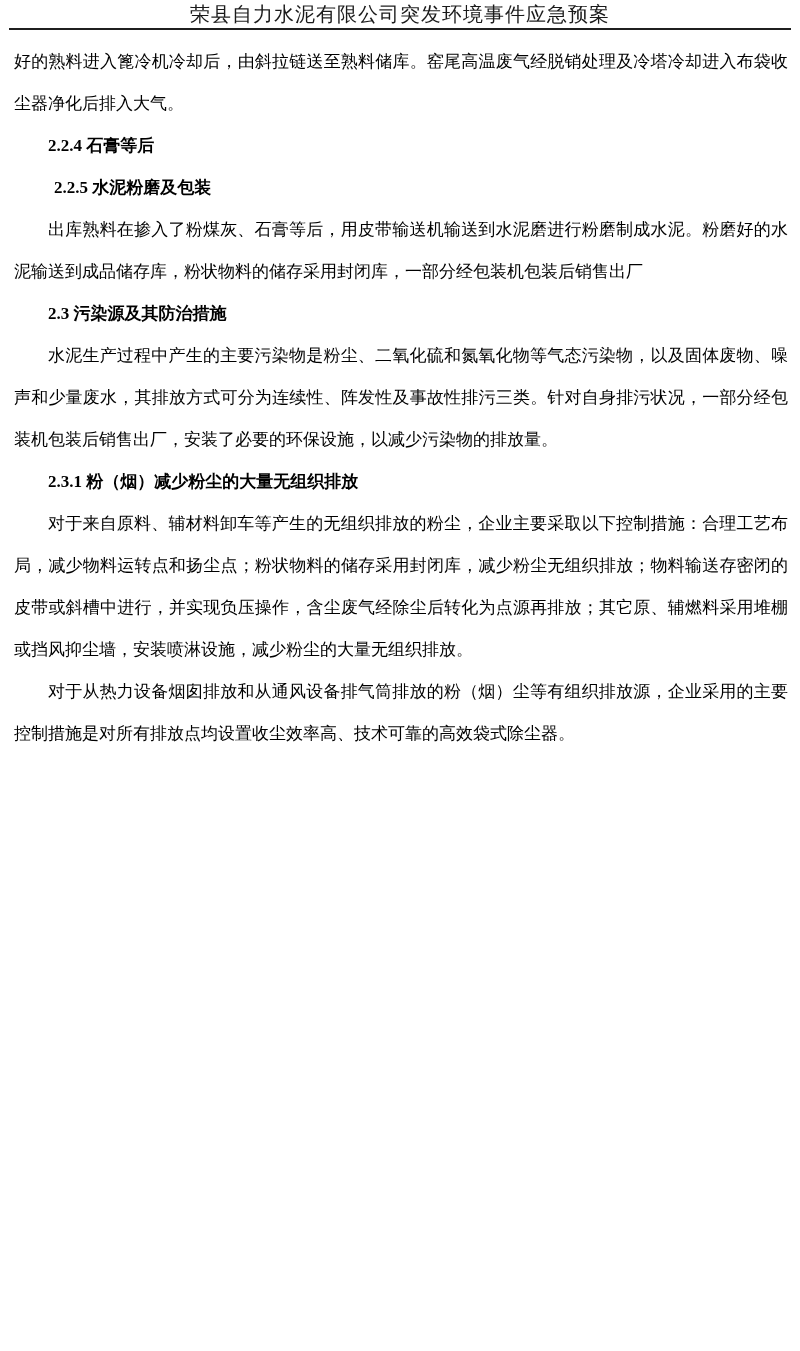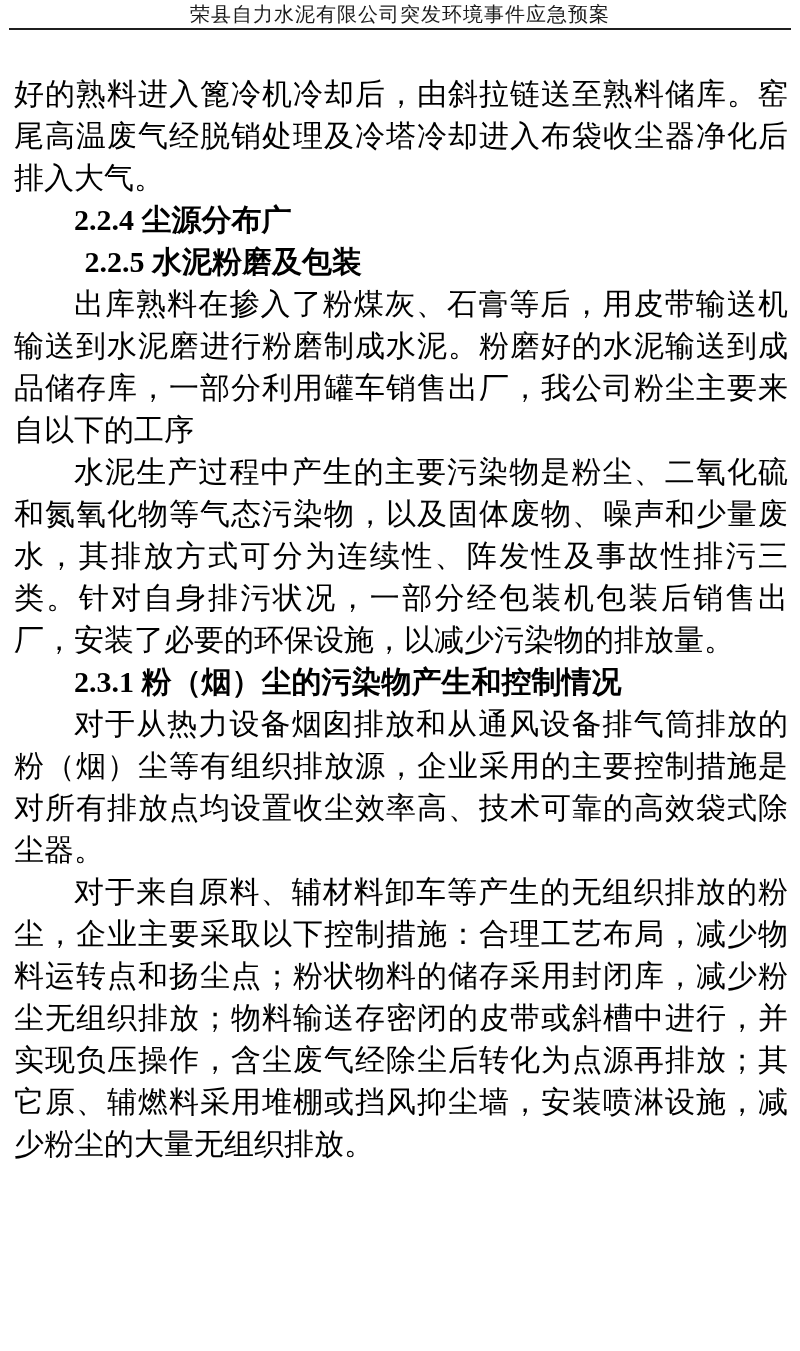--- a/index.html
+++ b/index.html
@@ -25,22 +25,22 @@
     line-height: 22px;
     letter-spacing: 1px;
     color: #1a1a1a;
   }
   .header-rule {
     height: 0;
     border-bottom: 2px solid #1f1f1f;
     margin: 3px 9px 0 9px;
   }
   .content {
-    padding: 43px 12px 0 14px;
-    font-size: 30px;
+    padding: 11px 12px 0 14px;
+    font-size: 17px;
     line-height: 42px;
     text-align: justify;
     text-justify: inter-character;
   }
   .paragraph {
     margin: 0;
     text-indent: 2em;
   }
   .paragraph.no-indent {
     text-indent: 0;
@@ -69,25 +69,26 @@
 <body>
 
 <div class="page">
   <div class="header">
     <div class="header-title">荣县自力水泥有限公司突发环境事件应急预案</div>
     <div class="header-rule"></div>
   </div>
 
   <div class="content" id="content">
       <div class="paragraph no-indent">好的熟料进入篦冷机冷却后，由斜拉链送至熟料储库。窑尾高温废气经脱销处理及冷塔冷却进入布袋收尘器净化后排入大气。</div>
-      <div class="heading">2.2.4 尘源分布广</div>
+      <div class="heading">2.2.4 石膏等后</div>
       <div class="heading extra-indent">2.2.5 水泥粉磨及包装</div>
-      <div class="paragraph">出库熟料在掺入了粉煤灰、石膏等后，用皮带输送机输送到水泥磨进行粉磨制成水泥。粉磨好的水泥输送到成品储存库，一部分利用罐车销售出厂，我公司粉尘主要来自以下的工序</div>
+      <div class="paragraph">出库熟料在掺入了粉煤灰、石膏等后，用皮带输送机输送到水泥磨进行粉磨制成水泥。粉磨好的水泥输送到成品储存库，粉状物料的储存采用封闭库，一部分经包装机包装后销售出厂</div>
+      <div class="heading">2.3 污染源及其防治措施</div>
       <div class="paragraph">水泥生产过程中产生的主要污染物是粉尘、二氧化硫和氮氧化物等气态污染物，以及固体废物、噪声和少量废水，其排放方式可分为连续性、阵发性及事故性排污三类。针对自身排污状况，一部分经包装机包装后销售出厂，安装了必要的环保设施，以减少污染物的排放量。</div>
-      <div class="heading">2.3.1 粉（烟）尘的污染物产生和控制情况</div>
+      <div class="heading">2.3.1 粉（烟）减少粉尘的大量无组织排放</div>
+      <div class="paragraph">对于来自原料、辅材料卸车等产生的无组织排放的粉尘，企业主要采取以下控制措施：合理工艺布局，减少物料运转点和扬尘点；粉状物料的储存采用封闭库，减少粉尘无组织排放；物料输送存密闭的皮带或斜槽中进行，并实现负压操作，含尘废气经除尘后转化为点源再排放；其它原、辅燃料采用堆棚或挡风抑尘墙，安装喷淋设施，减少粉尘的大量无组织排放。</div>
       <div class="paragraph">对于从热力设备烟囱排放和从通风设备排气筒排放的粉（烟）尘等有组织排放源，企业采用的主要控制措施是对所有排放点均设置收尘效率高、技术可靠的高效袋式除尘器。</div>
-      <div class="paragraph">对于来自原料、辅材料卸车等产生的无组织排放的粉尘，企业主要采取以下控制措施：合理工艺布局，减少物料运转点和扬尘点；粉状物料的储存采用封闭库，减少粉尘无组织排放；物料输送存密闭的皮带或斜槽中进行，并实现负压操作，含尘废气经除尘后转化为点源再排放；其它原、辅燃料采用堆棚或挡风抑尘墙，安装喷淋设施，减少粉尘的大量无组织排放。</div>
     </div>
 
   <div class="footer">
     <span class="page-number">8</span>
   </div>
 </div>
 
 </body></html>

